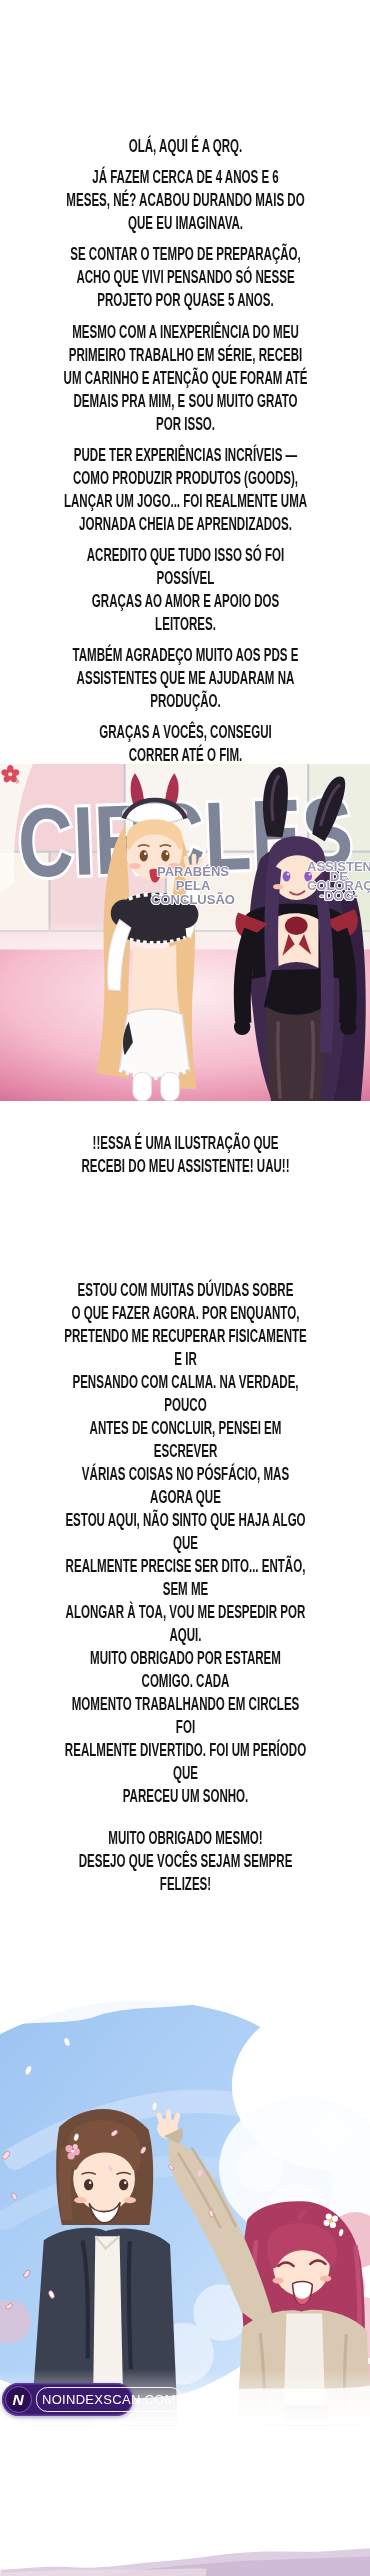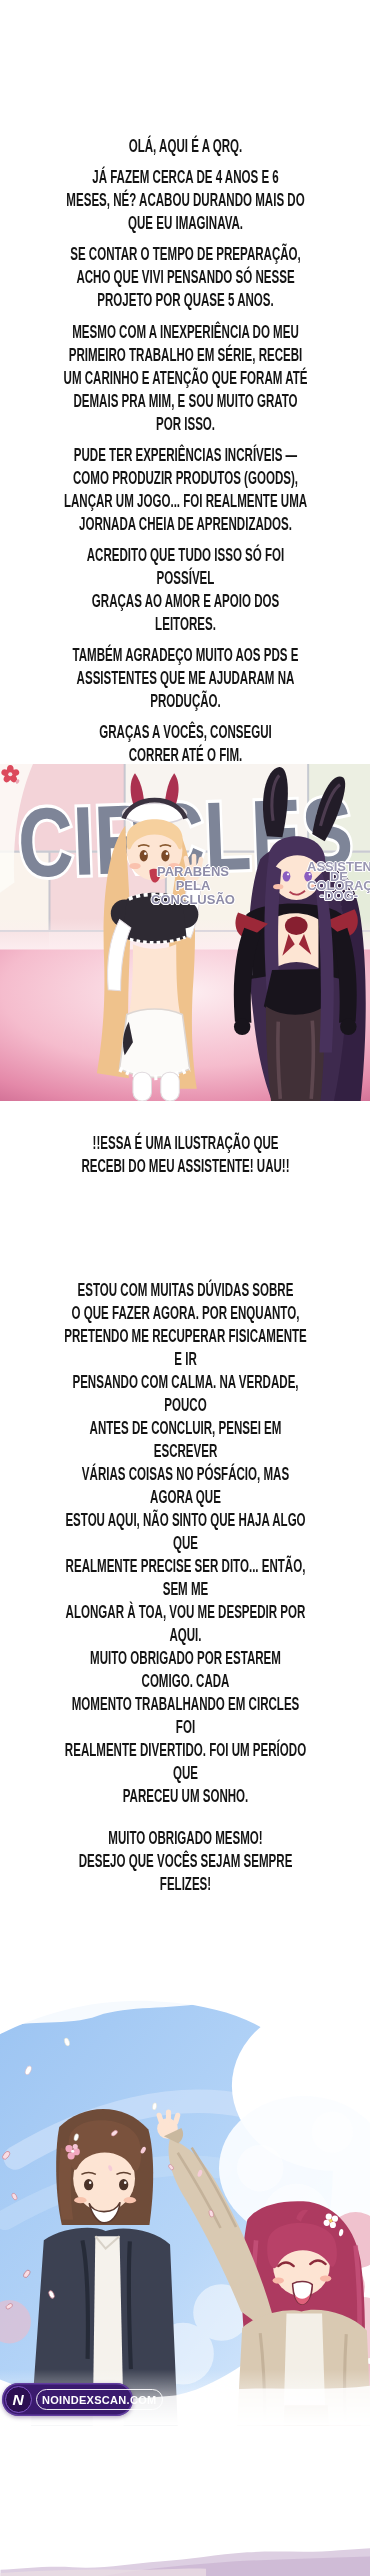--- a/index.html
+++ b/index.html
@@ -24,21 +24,21 @@
   .flower-badge{position:absolute;left:325px;top:75px;width:20.6px;height:20.6px;}
 
   .illu-bottom{position:absolute;left:0;top:1998px;width:371px;height:428px;overflow:hidden;}
 
   .badge{position:absolute;left:2.1px;top:2383px;width:131px;height:33px;background:#3a1a6e;
          border-radius:18.5px;display:flex;align-items:center;gap:4.1px;padding:2.6px 6.2px 2.6px 2.6px;
          box-sizing:border-box;box-shadow:0 1.5px 4.1px rgba(40,10,80,.35),inset 0 0 0 1.5px rgba(130,90,200,.55);}
   .badge-logo{width:27px;height:27px;border-radius:50%;background:#2c0f52;border:1.5px solid #8055c5;
               box-sizing:border-box;display:flex;align-items:center;justify-content:center;
               color:#ffffff;font-weight:800;font-size:15.5px;font-style:italic;flex:0 0 auto;}
-  .badge-text{color:#ffffff;font-weight:700;font-size:11px;letter-spacing:0.3px;
+  .badge-text{color:#ffffff;font-weight:400;font-size:13px;letter-spacing:0.3px;
               border:1px solid rgba(255,255,255,.92);border-radius:11.3px;padding:3.6px 5.2px;white-space:nowrap;}
 
   .ridge{position:absolute;left:0;top:2539px;width:371px;height:37px;}
 </style>
 </head>
 <body>
 
 <div id="page">
 
   <div class="tblock intro">

